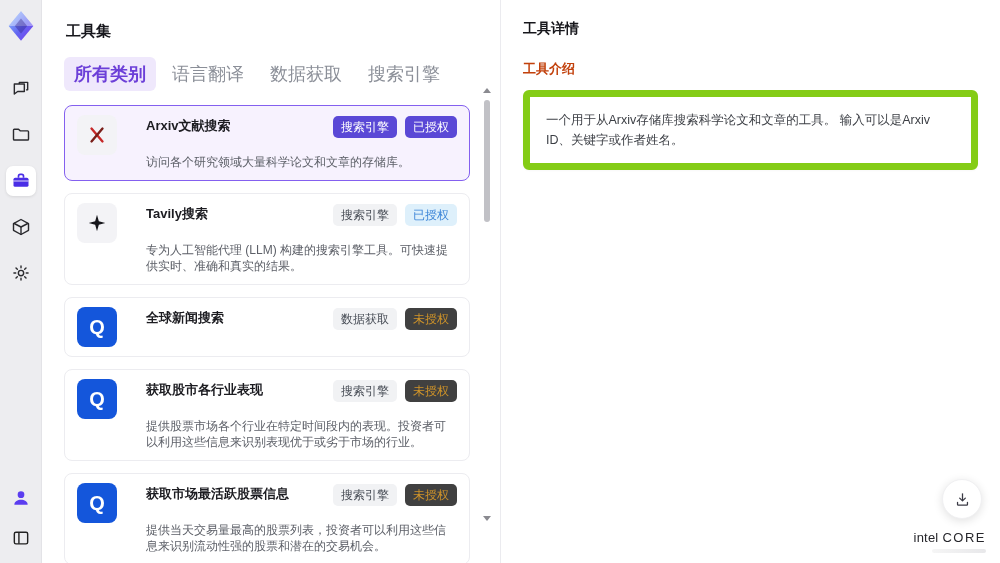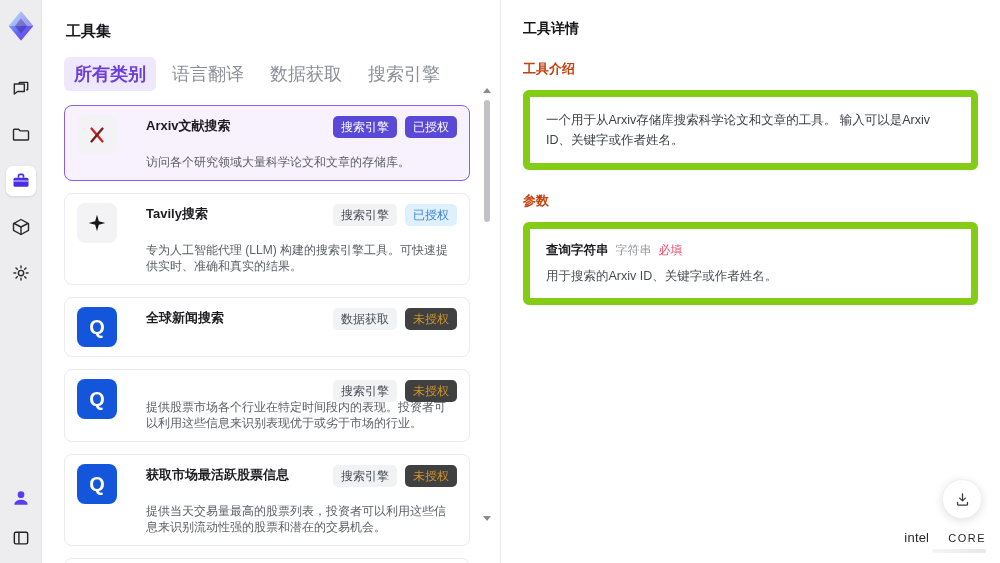--- a/index.html
+++ b/index.html
@@ -60,21 +60,21 @@
   .p-type{font-size:12px;color:#90949c;}
   .p-req{font-size:12px;color:#ef4a6e;}
   .p-desc{font-size:12.5px;color:#4a4d54;margin-top:9px;}
 
   
   .fab{position:absolute;right:18px;bottom:44px;width:40px;height:40px;border-radius:50%;
     background:#fff;border:1px solid #f0f0f2;box-shadow:0 2px 10px rgba(0,0,0,.12);
     display:flex;align-items:center;justify-content:center;cursor:pointer;padding:0;}
   .brand{position:absolute;right:14px;bottom:10px;text-align:right;}
   .b1{font-size:13px;font-weight:normal;color:#26262b;letter-spacing:.2px;}
-  .b2{font-size:11px;color:#26262b;letter-spacing:1.5px;margin-left:19px;}
+  .b2{font-size:13px;color:#26262b;letter-spacing:1.5px;margin-left:4px;}
   .b-bar{height:4px;width:54px;margin:3px 0 0 auto;border-radius:2px;opacity:.6;
     background:linear-gradient(90deg,#efefef,#d8d8dc);}
 </style>
 </head>
 <body>
 
 <div class="app">
 
   <aside class="sidebar">
     <div class="logo">
@@ -190,20 +190,21 @@
           <div class="badges">
             <span class="badge gray">数据获取</span>
             <span class="badge orange">未授权</span>
           </div>
         </div>
         <div class="card">
           <div class="t-icon ic-blue">
             <span class="qk">Q</span>
           </div>
           <div class="t-body">
+            <span class="t-name">获取股市各行业表现</span>
             <span class="t-desc">提供股票市场各个行业在特定时间段内的表现。投资者可以利用这些信息来识别表现优于或劣于市场的行业。</span>
           </div>
           <div class="badges">
             <span class="badge gray">搜索引擎</span>
             <span class="badge orange">未授权</span>
           </div>
         </div>
         <div class="card">
           <div class="t-icon ic-blue">
             <span class="qk">Q</span>
@@ -240,29 +241,20 @@
       <div class="sb-thumb"></div>
       <div class="sb-arrow down"></div>
     </div>
   </section>
 
   <section class="details-panel">
     <h2>工具详情</h2>
     <h3>工具介绍</h3>
     <div class="box">
       <span class="intro-text">一个用于从Arxiv存储库搜索科学论文和文章的工具。 输入可以是Arxiv ID、关键字或作者姓名。</span>
-    </div>
-    <h3>参数</h3>
-    <div class="box">
-      <div class="param-head">
-        <span class="p-name">查询字符串</span>
-        <span class="p-type">字符串</span>
-        <span class="p-req">必填</span>
-      </div>
-      <div class="p-desc">用于搜索的Arxiv ID、关键字或作者姓名。</div>
     </div>
   </section>
 
   <button class="fab">
     <svg width="17" height="17" viewBox="0 0 24 24" fill="none" stroke="#3a3a45" stroke-width="1.8" stroke-linecap="round" stroke-linejoin="round">
       <path d="M12 4v9"></path>
         <path d="M8 10l4 4 4-4"></path>
         <path d="M5 16v3a1 1 0 0 0 1 1h12a1 1 0 0 0 1-1v-3"></path>
     </svg>
   </button>

